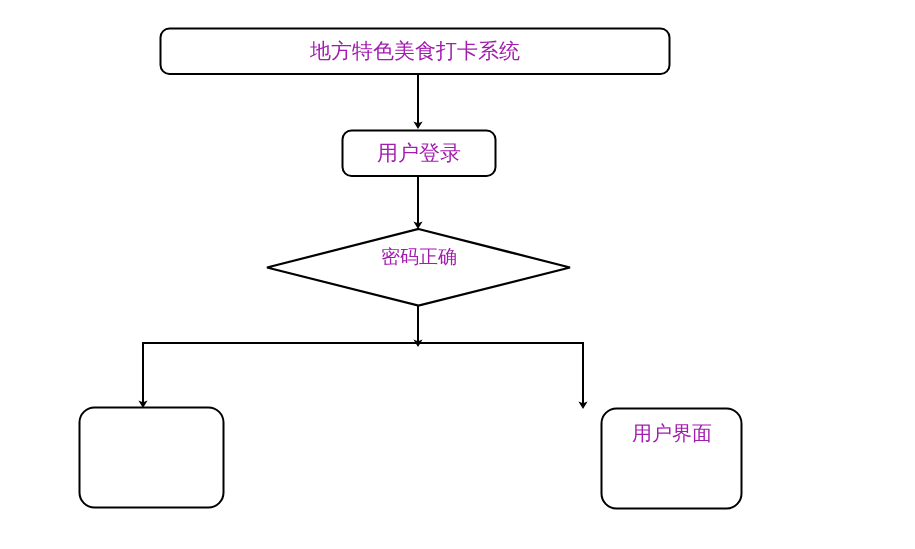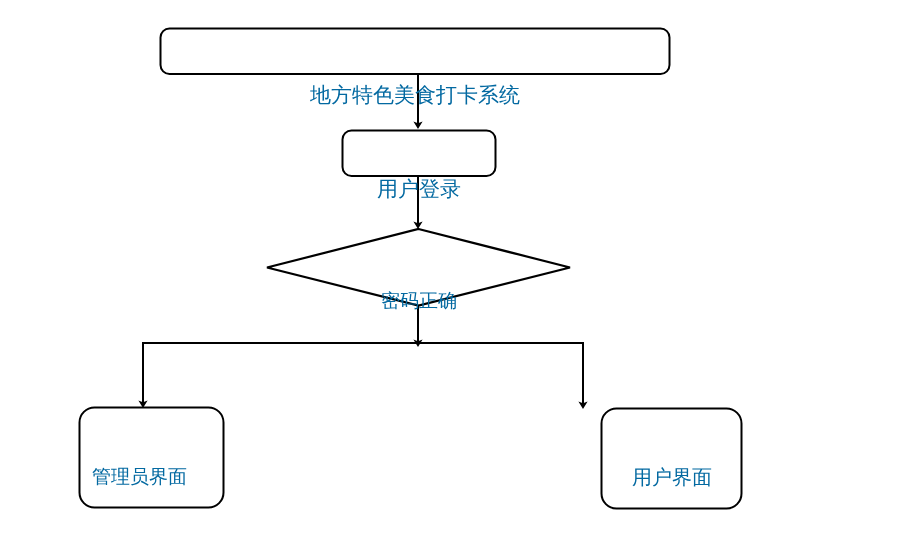--- a/index.html
+++ b/index.html
@@ -19,42 +19,41 @@
   }
   #flow-svg {
     position: absolute;
     left: 0;
     top: 0;
     width: 915px;
     height: 549px;
   }
   .node-text {
     position: absolute;
-    color: #0369a1;
+    color: #a21caf;
     font-family: "Liberation Serif", "DejaVu Serif", serif;
     line-height: 1.35;
     pointer-events: none;
     white-space: pre-wrap;
-    margin-top: 44px;
   }
   
   #title-text {
     left: 161px;
     top: 28px;
     width: 508px;
     height: 46px;
     display: flex;
     align-items: center;
     justify-content: center;
     font-size: 21px;
   }
   
   #login-text {
     left: 343px;
-    top: 122px;
+    top: 130px;
     width: 152px;
     height: 46px;
     display: flex;
     align-items: center;
     justify-content: center;
     font-size: 21px;
   }
   
   #decision-text {
     left: 268px;
@@ -119,17 +118,16 @@
 
     <rect x="601.5" y="408.5" width="140" height="100" rx="15" ry="15" fill="#ffffff" stroke="#000000" stroke-width="2"></rect>
   </svg>
 
   <div class="node-text" id="title-text">地方特色美食打卡系统</div>
 
   <div class="node-text" id="login-text">用户登录</div>
 
   <div class="node-text" id="decision-text">密码正确</div>
 
-  <div class="node-text" id="admin-text">管理员界面</div>
 
   <div class="node-text" id="user-text">用户界面</div>
 
 </div>
 
 </body></html>

